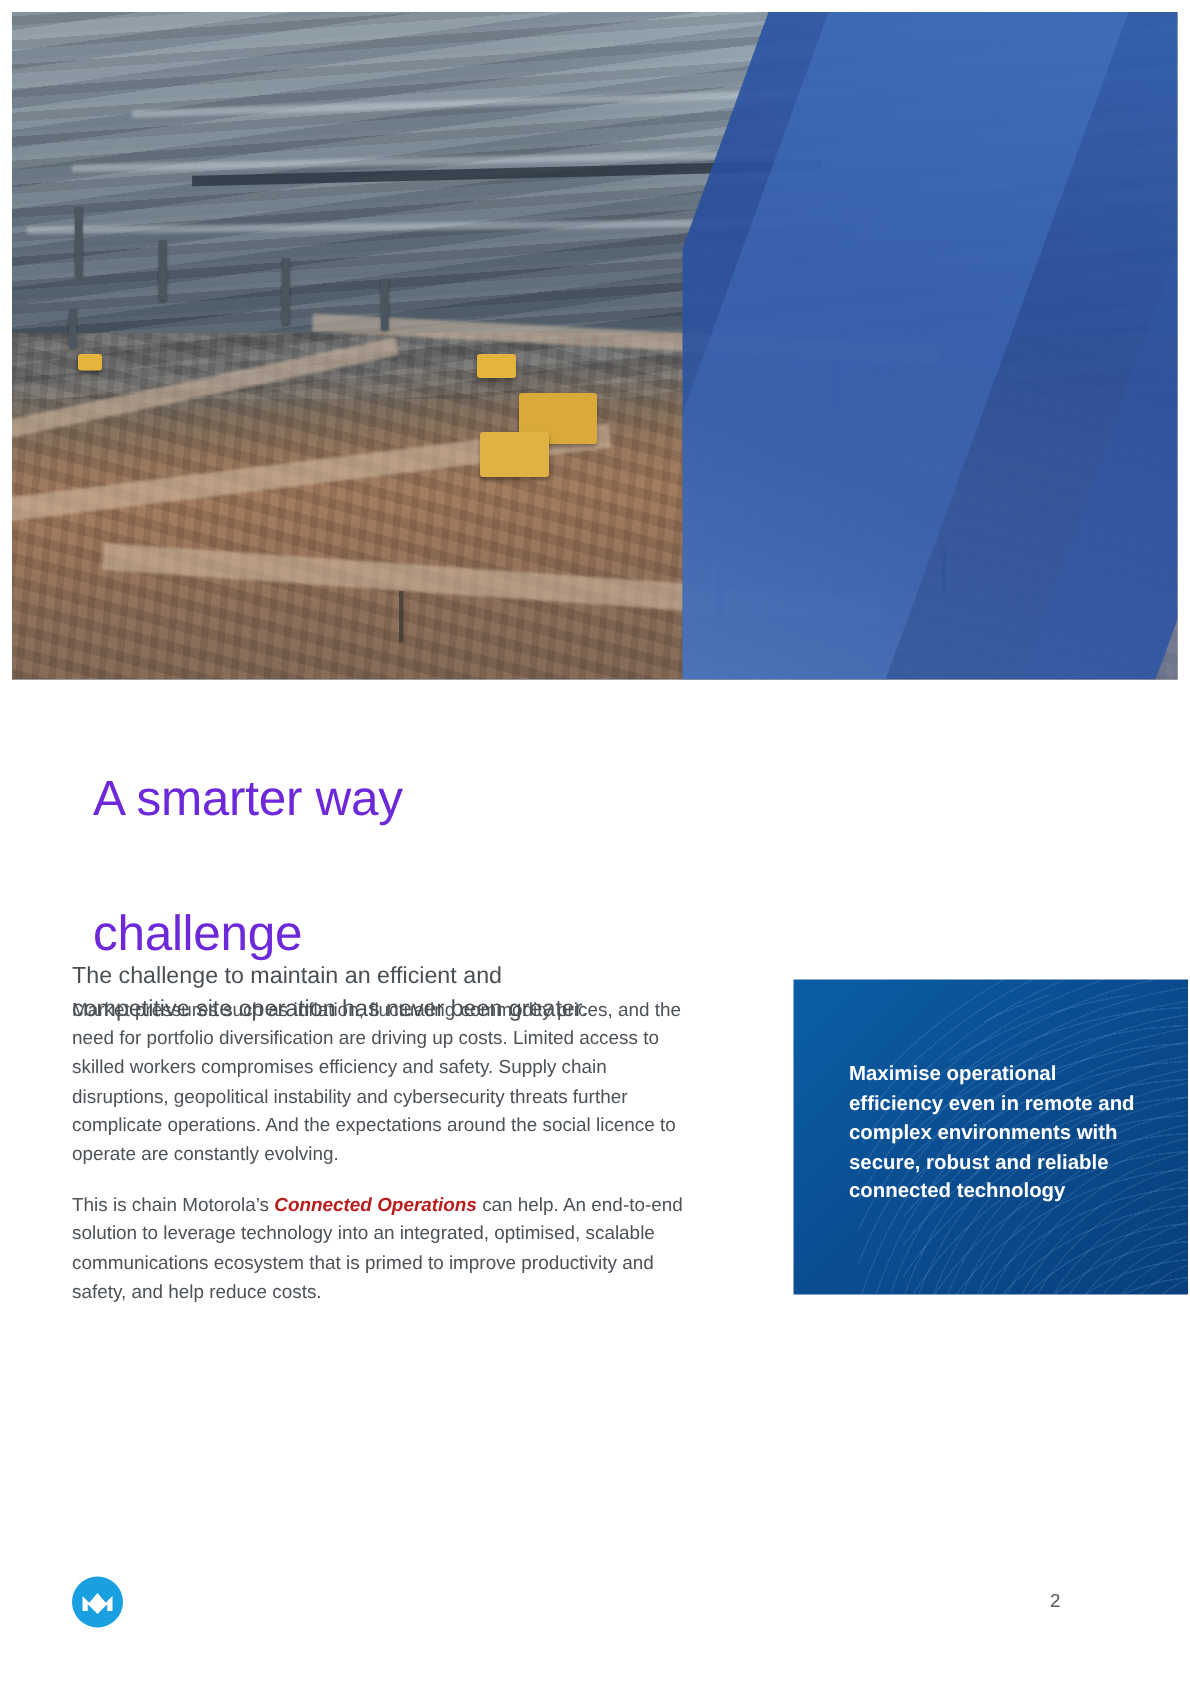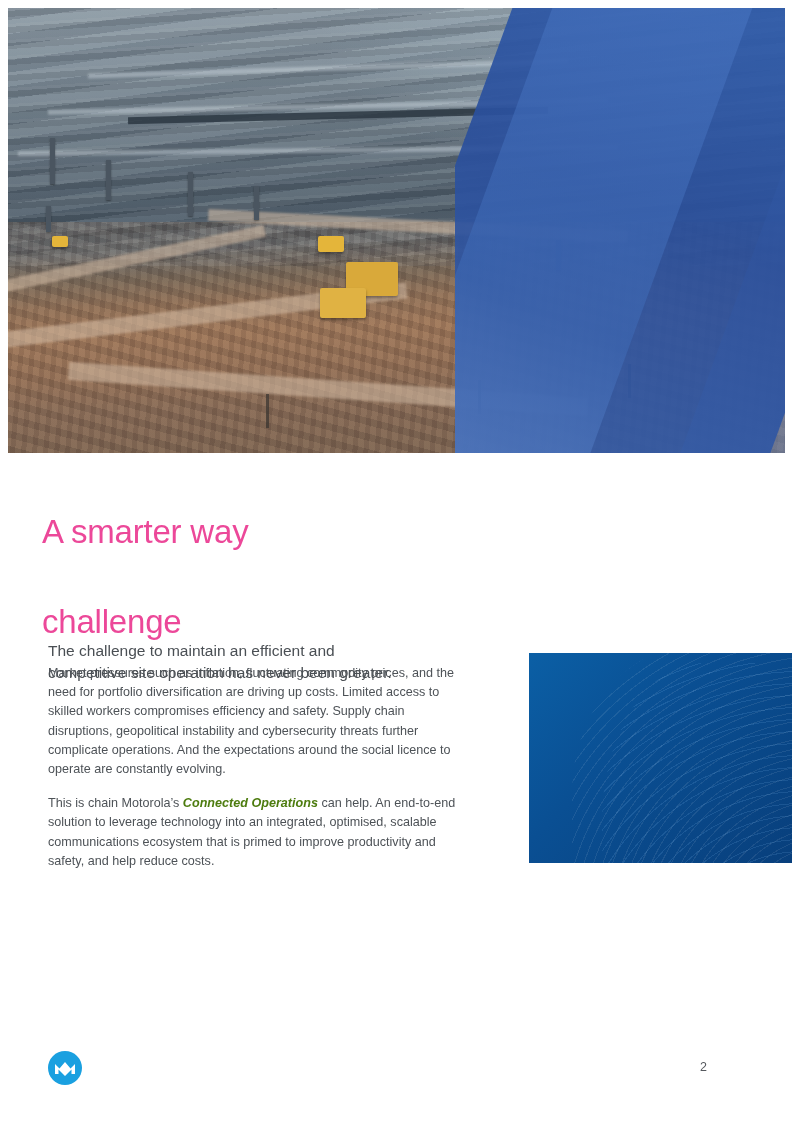--- a/index.html
+++ b/index.html
@@ -167,24 +167,24 @@
     right: -110px; top: -40px;
     width: 140px; height: 560px;
     background: linear-gradient(200deg, #7fa2d8 0%, #5e86c8 100%);
     opacity: 0.5;
     transform: skewX(-20deg);
   }
 
   
   .headline {
     position: absolute;
-    left: 42px;
+    left: 62px;
     top: 487px;
     width: 470px;
-    color: #ec4899;
+    color: #6d28d9;
     font-size: 33px;
     line-height: 45px;
     font-weight: 400;
     letter-spacing: -0.2px;
   }
 
   
   .subhead {
     position: absolute;
     left: 48px;
@@ -204,21 +204,21 @@
     width: 410px;
     color: #4d5257;
     font-size: 12.6px;
     line-height: 19.2px;
   }
   .body-copy p {
     margin: 0 0 15px 0;
   }
   .body-copy em {
     font-weight: 600;
-    color: #4d7c0f;
+    color: #b91c1c;
   }
 
   
   .pullbox {
     position: absolute;
     left: 529px;
     top: 653px;
     width: 263px;
     height: 210px;
     background: linear-gradient(135deg, #0b5fa5 0%, #0a4f93 40%, #083f7c 100%);
@@ -335,20 +335,21 @@
   <div class="subhead">The challenge to maintain an efficient and competitive site operation has never been greater.</div>
 
   <div class="body-copy" id="body-copy">
       <p><span>Market pressures such as inflation, fluctuating commodity prices, and the need for portfolio diversification are driving up costs. Limited access to skilled workers compromises efficiency and safety. Supply chain disruptions, geopolitical instability and cybersecurity threats further complicate operations. And the expectations around the social licence to operate are constantly evolving.</span></p>
       <p><span>This is chain Motorola’s </span><em>Connected Operations</em><span> can help. An end-to-end solution to leverage technology into an integrated, optimised, scalable communications ecosystem that is primed to improve productivity and safety, and help reduce costs.</span></p>
     </div>
 
   <div class="pullbox">
     <div class="pullbox-swoosh"></div>
     <div class="pullbox-swoosh2"></div>
+    <div class="pullbox-text">Maximise operational efficiency even in remote and complex environments with secure, robust and reliable connected technology</div>
   </div>
 
   <div class="logo">
     <svg width="34" height="34" viewBox="0 0 34 34" aria-hidden="true">
       <path d="M7 23 L7 13 L11.5 17.5 L17 11 L22.5 17.5 L27 13 L27 23 L23.5 23 L23.5 18.5 L17 25 L10.5 18.5 L10.5 23 Z" fill="#ffffff"></path>
     </svg>
   </div>
   <div class="page-number">2</div>
 
 </div>

